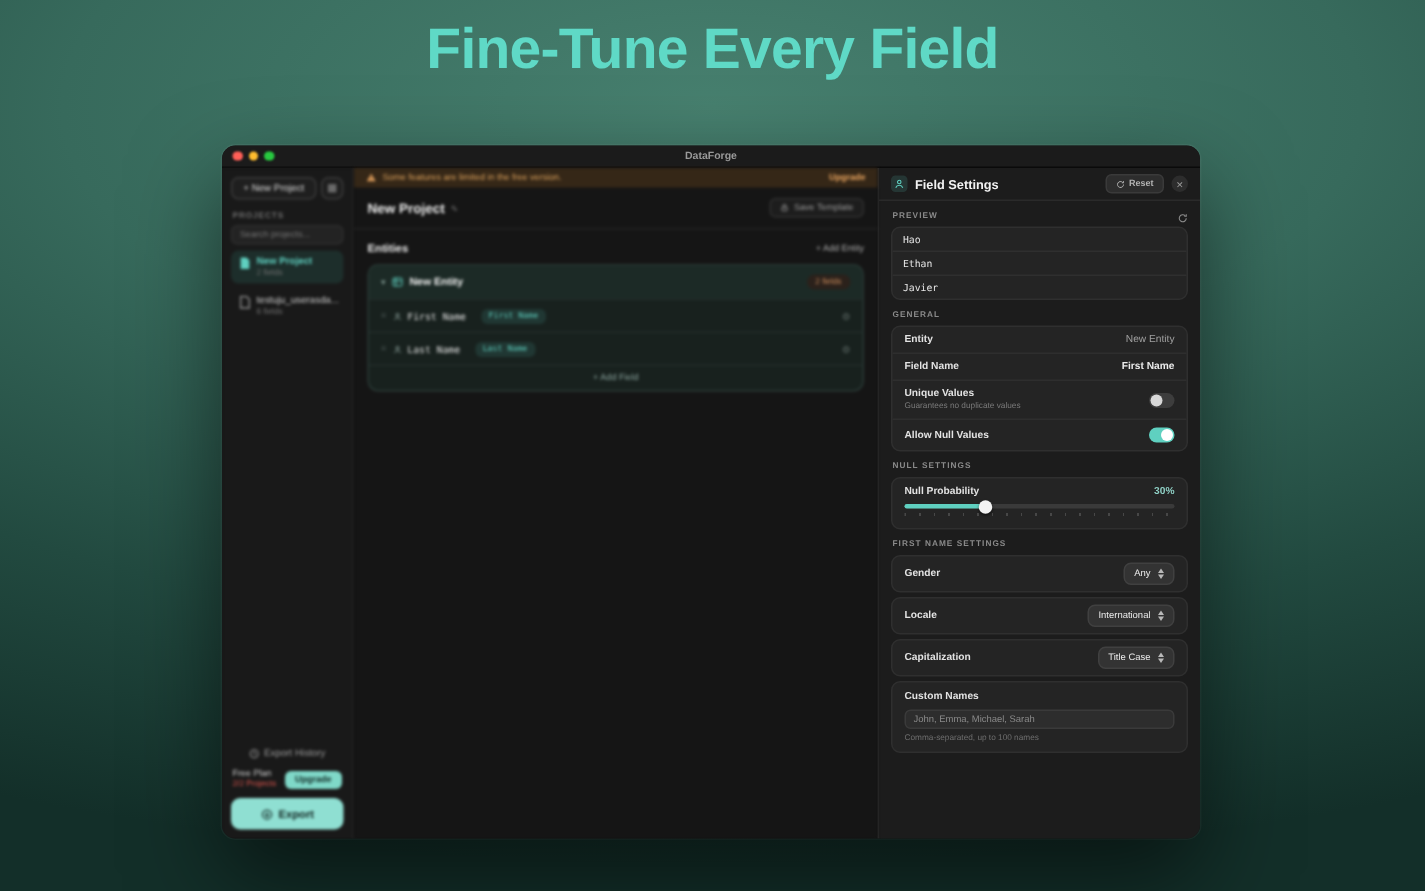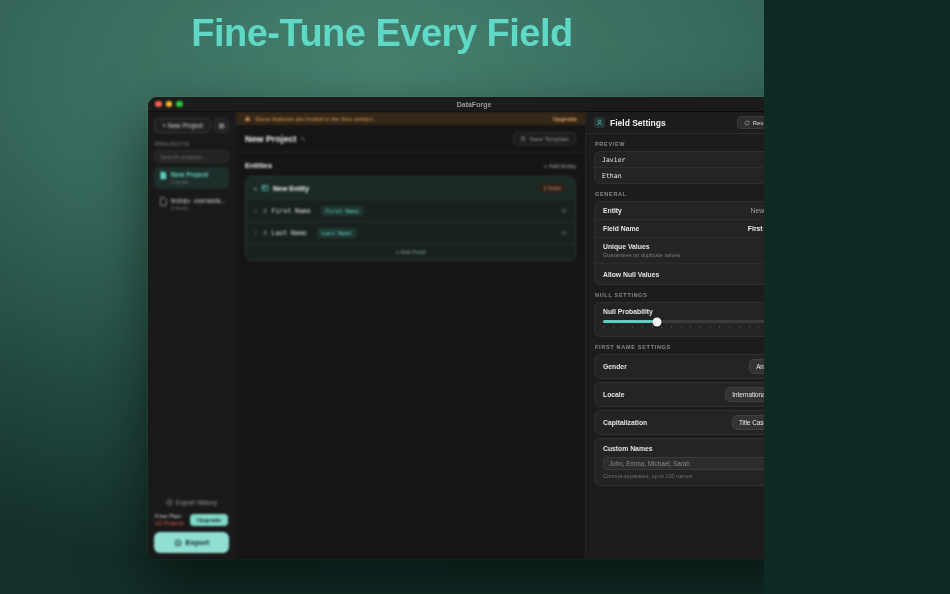--- a/index.html
+++ b/index.html
@@ -1,18 +1,18 @@
 <!DOCTYPE html>
 <html><head>
 <meta charset="utf-8">
 <style>
   html,body{margin:0;padding:0;background:#0e2a25;}
   *{box-sizing:border-box;font-family:"Liberation Sans",sans-serif;}
   button{cursor:pointer;}
-  .stage{position:relative;width:764px;height:594px;overflow:hidden;
+  .stage{position:relative;width:950px;height:594px;overflow:hidden;
     background:radial-gradient(120% 85% at 50% 12%, #47806f 0%, #376a5c 38%, #224a40 70%, #132f29 100%);}
   
   .hero{position:absolute;top:12px;left:0;right:0;text-align:center;z-index:1;}
   .hero h1{margin:0;font-size:38px;font-weight:800;letter-spacing:-0.5px;color:#5fd9c6;}
   .hero p{margin:5px 0 0;font-size:23px;font-weight:400;color:#a5dccd;}
   
   .window{position:absolute;left:148px;top:97px;width:652px;height:462px;border-radius:9px;overflow:hidden;
     background:#161616;box-shadow:0 25px 60px rgba(0,0,0,.55),0 0 0 1px rgba(255,255,255,.05);
     display:flex;flex-direction:column;}
   .titlebar{flex:0 0 15px;height:15px;background:#1b1b1b;border-bottom:1px solid #0a0a0a;position:relative;display:flex;align-items:center;}
@@ -291,22 +291,23 @@
           <div class="sec-row">
             <span class="sec-label first">PREVIEW</span>
             <span class="refresh-ic">
               <svg width="7" height="7" viewBox="0 0 24 24" fill="none" stroke="#8a8a8a" stroke-width="2.5">
                   <path d="M20 12a8 8 0 1 1-2.3-5.6"></path>
                   <path d="M20 3v4.5h-4.5"></path>
                 </svg>
             </span>
           </div>
           <div class="card">
+            <div class="preview-row">Hao</div>
+            <div class="preview-row">Ethan</div>
             <div class="preview-row">Javier</div>
-            <div class="preview-row">Ethan</div>
           </div>
 
           <span class="sec-label">GENERAL</span>
           <div class="card">
             <div class="prow">
               <span class="row-label">Entity</span>
               <span class="row-value">New Entity</span>
             </div>
             <div class="prow">
               <span class="row-label">Field Name</span>

